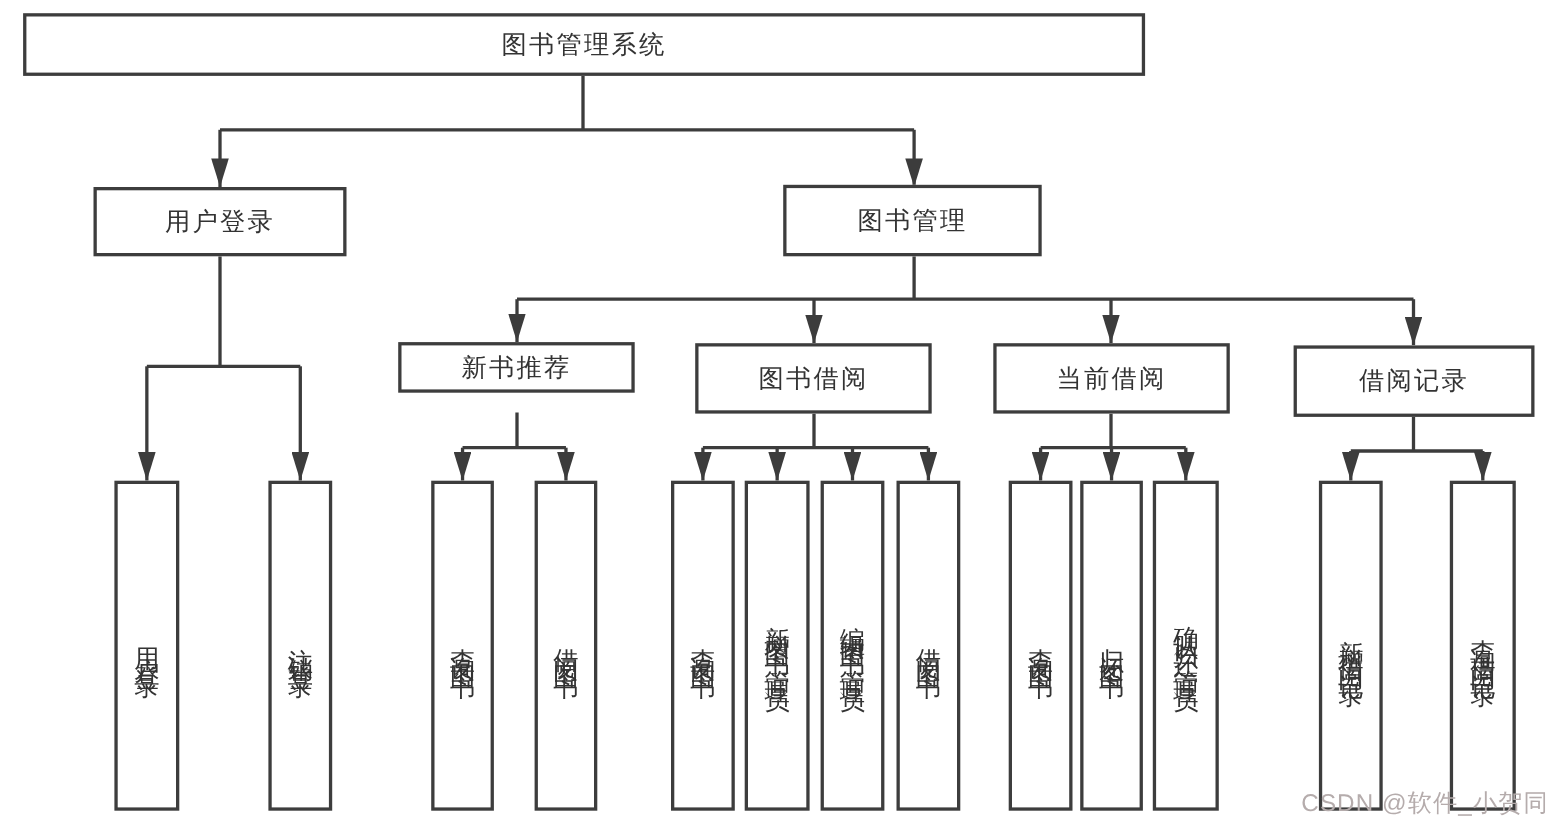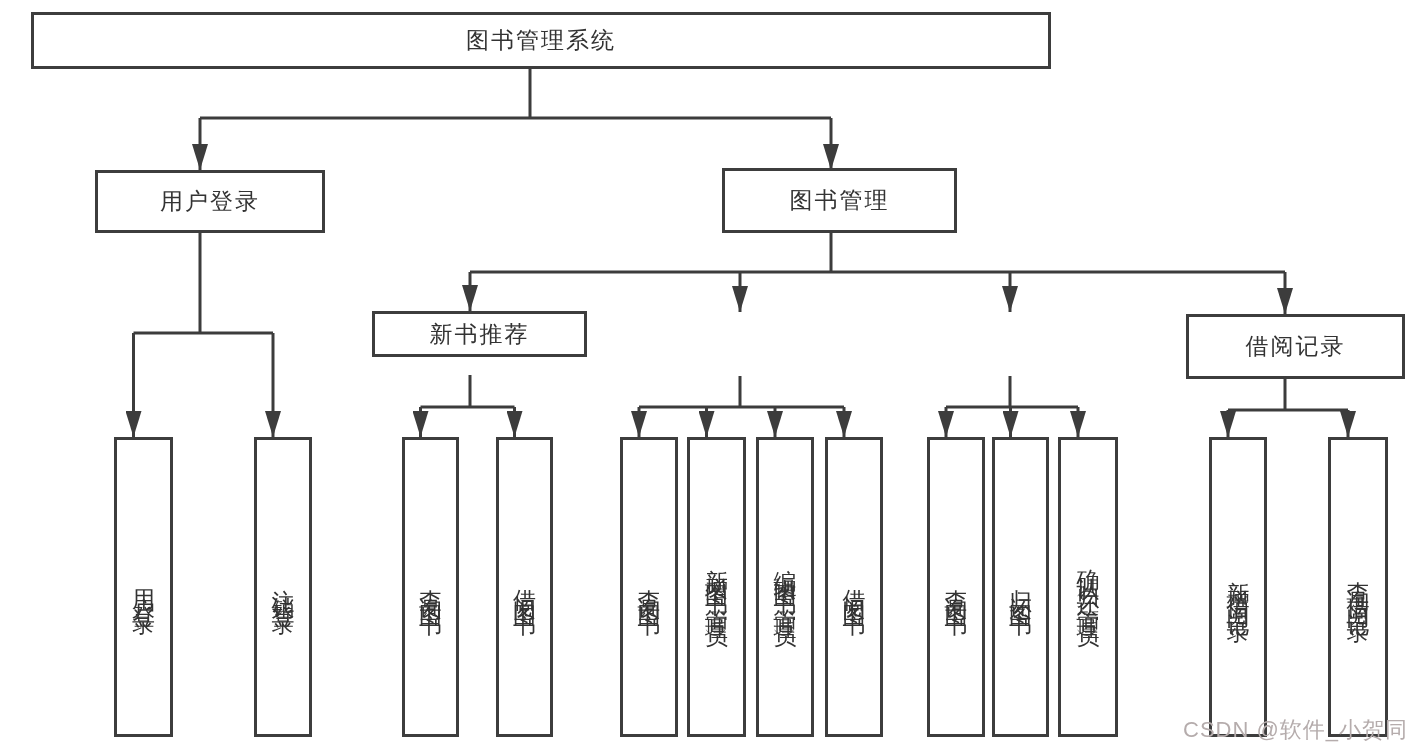--- a/index.html
+++ b/index.html
@@ -23,21 +23,20 @@
     background: #ffffff;
     border: 3px solid #3d3d3d;
     color: #333333;
     display: flex;
     align-items: center;
     justify-content: center;
     z-index: 2;
     font-size: 23px;
     letter-spacing: 2px;
     line-height: 1;
-    margin-left: 10px;
   }
   .box .vlabel {
     writing-mode: vertical-lr;
     text-orientation: mixed;
     letter-spacing: 8px;
     line-height: 1;
     white-space: nowrap;
   }
   .box .hlabel { white-space: nowrap; }
   #watermark {
@@ -105,20 +104,26 @@
   <div class="box" style="left:85px; top:170px; width:230px; height:63px;">
     <span class="hlabel">用户登录</span>
   </div>
   <div class="box" style="left:712px; top:168px; width:235px; height:65px;">
     <span class="hlabel">图书管理</span>
   </div>
 
   <div class="box" style="left:362px; top:311px; width:215px; height:46px;">
     <span class="hlabel">新书推荐</span>
   </div>
+  <div class="box" style="left:632px; top:312px; width:215px; height:64px;">
+    <span class="hlabel">图书借阅</span>
+  </div>
+  <div class="box" style="left:903px; top:312px; width:215px; height:64px;">
+    <span class="hlabel">当前借阅</span>
+  </div>
   <div class="box" style="left:1176px; top:314px; width:219px; height:65px;">
     <span class="hlabel">借阅记录</span>
   </div>
 
   <div class="box" style="left:104px; top:437px; width:59px; height:300px;">
     <span class="vlabel">用户登录</span>
   </div>
   <div class="box" style="left:244px; top:437px; width:58px; height:300px;">
     <span class="vlabel">注销登录</span>
   </div>

